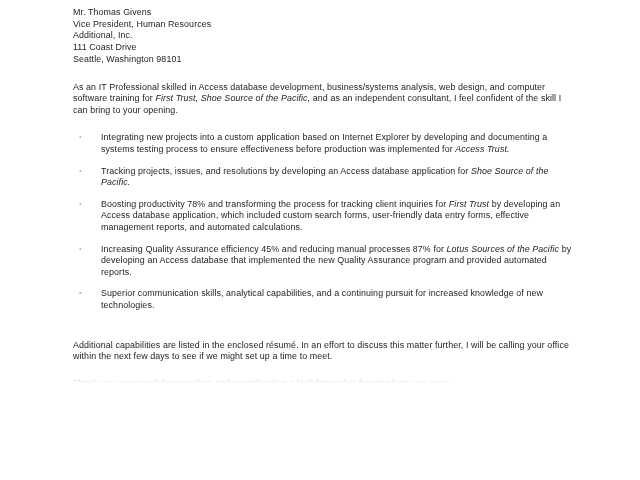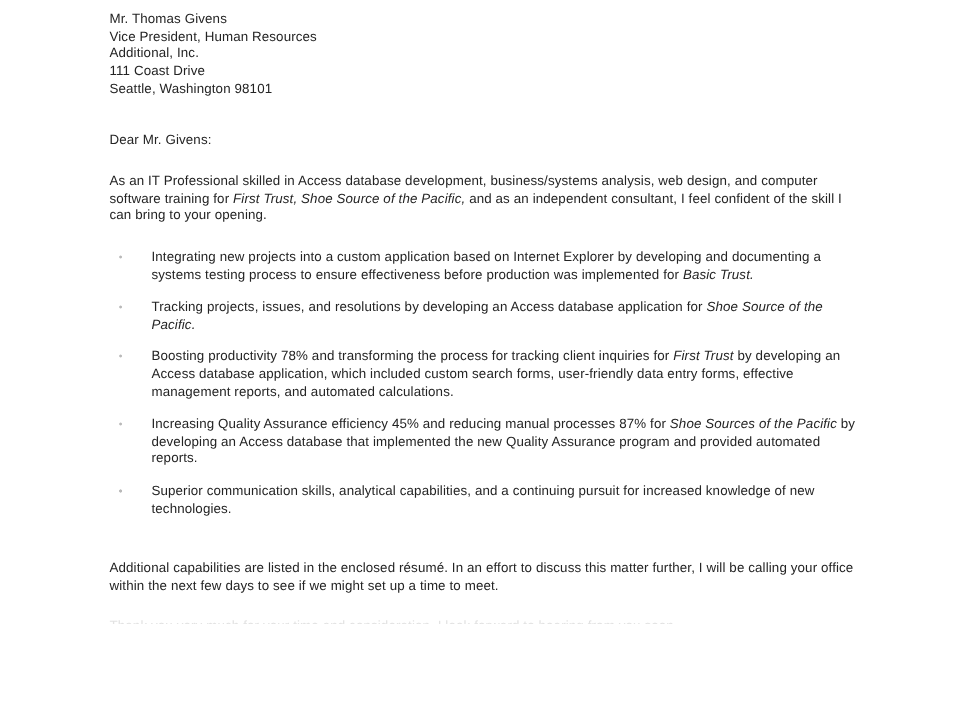--- a/index.html
+++ b/index.html
@@ -108,41 +108,40 @@
   <div class="letter-body">
 
     <div class="address-block">
       <span class="address-line">Mr. Thomas Givens</span>
       <span class="address-line">Vice President, Human Resources</span>
       <span class="address-line">Additional, Inc.</span>
       <span class="address-line">111 Coast Drive</span>
       <span class="address-line">Seattle, Washington 98101</span>
     </div>
 
-    <div class="salutation">Dear Mr. Givens:</div>
 
     <p class="para para-intro"><span>As an IT Professional skilled in Access database development, business/systems analysis, web design, and computer software training for </span><span class="it">First Trust, Shoe Source of the Pacific,</span><span> and as an independent consultant, I feel confident of the skill I can bring to your opening.</span></p>
 
 
     <ul class="bullet-list">
       <li class="bullet-item">
         <span class="bullet-marker">•</span>
-        <span>Integrating new projects into a custom application based on Internet Explorer by developing and documenting a systems testing process to ensure effectiveness before production was implemented for </span><span class="it">Basic Trust.</span><span></span>
+        <span>Integrating new projects into a custom application based on Internet Explorer by developing and documenting a systems testing process to ensure effectiveness before production was implemented for </span><span class="it">Access Trust.</span><span></span>
       </li>
       <li class="bullet-item">
         <span class="bullet-marker">•</span>
         <span>Tracking projects, issues, and resolutions by developing an Access database application for </span><span class="it">Shoe Source of the Pacific.</span><span></span>
       </li>
       <li class="bullet-item">
         <span class="bullet-marker">•</span>
         <span>Boosting productivity 78% and transforming the process for tracking client inquiries for </span><span class="it">First Trust</span><span> by developing an Access database application, which included custom search forms, user-friendly data entry forms, effective management reports, and automated calculations.</span>
       </li>
       <li class="bullet-item">
         <span class="bullet-marker">•</span>
-        <span>Increasing Quality Assurance efficiency 45% and reducing manual processes 87% for </span><span class="it">Shoe Sources of the Pacific</span><span> by developing an Access database that implemented the new Quality Assurance program and provided automated reports.</span>
+        <span>Increasing Quality Assurance efficiency 45% and reducing manual processes 87% for </span><span class="it">Lotus Sources of the Pacific</span><span> by developing an Access database that implemented the new Quality Assurance program and provided automated reports.</span>
       </li>
       <li class="bullet-item">
         <span class="bullet-marker">•</span>
         <span class="it"></span><span></span>
       </li>
       <li class="bullet-item">
         <span class="bullet-marker">•</span>
         <span>Superior communication skills, analytical capabilities, and a continuing pursuit for increased knowledge of new technologies.</span><span class="it"></span><span></span>
       </li>
     </ul>

